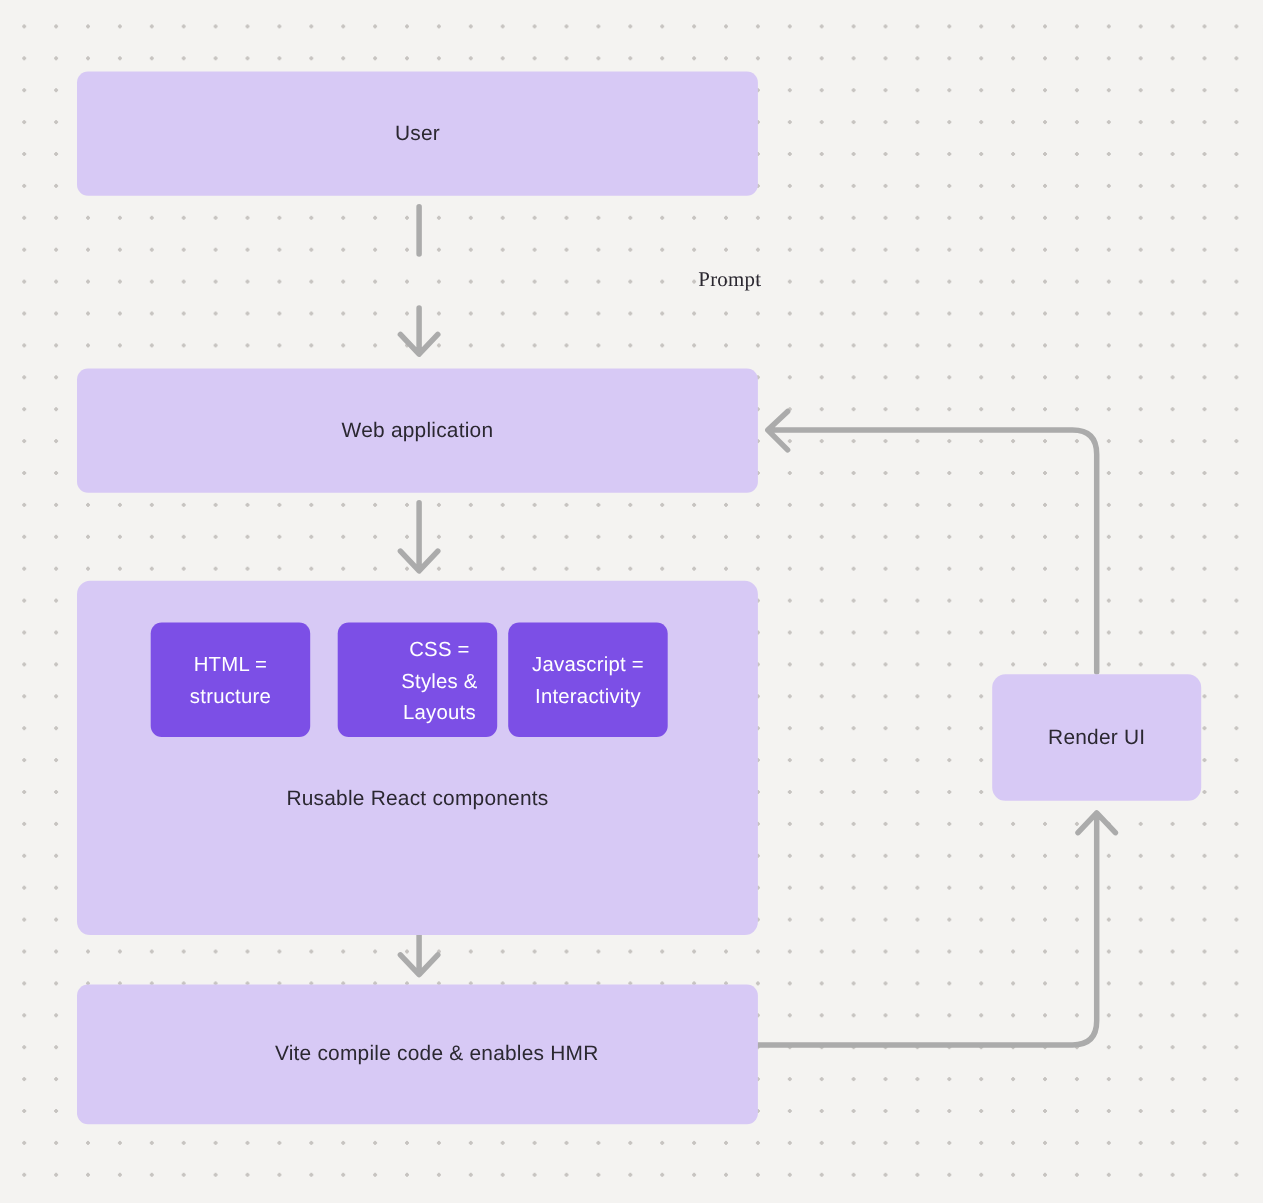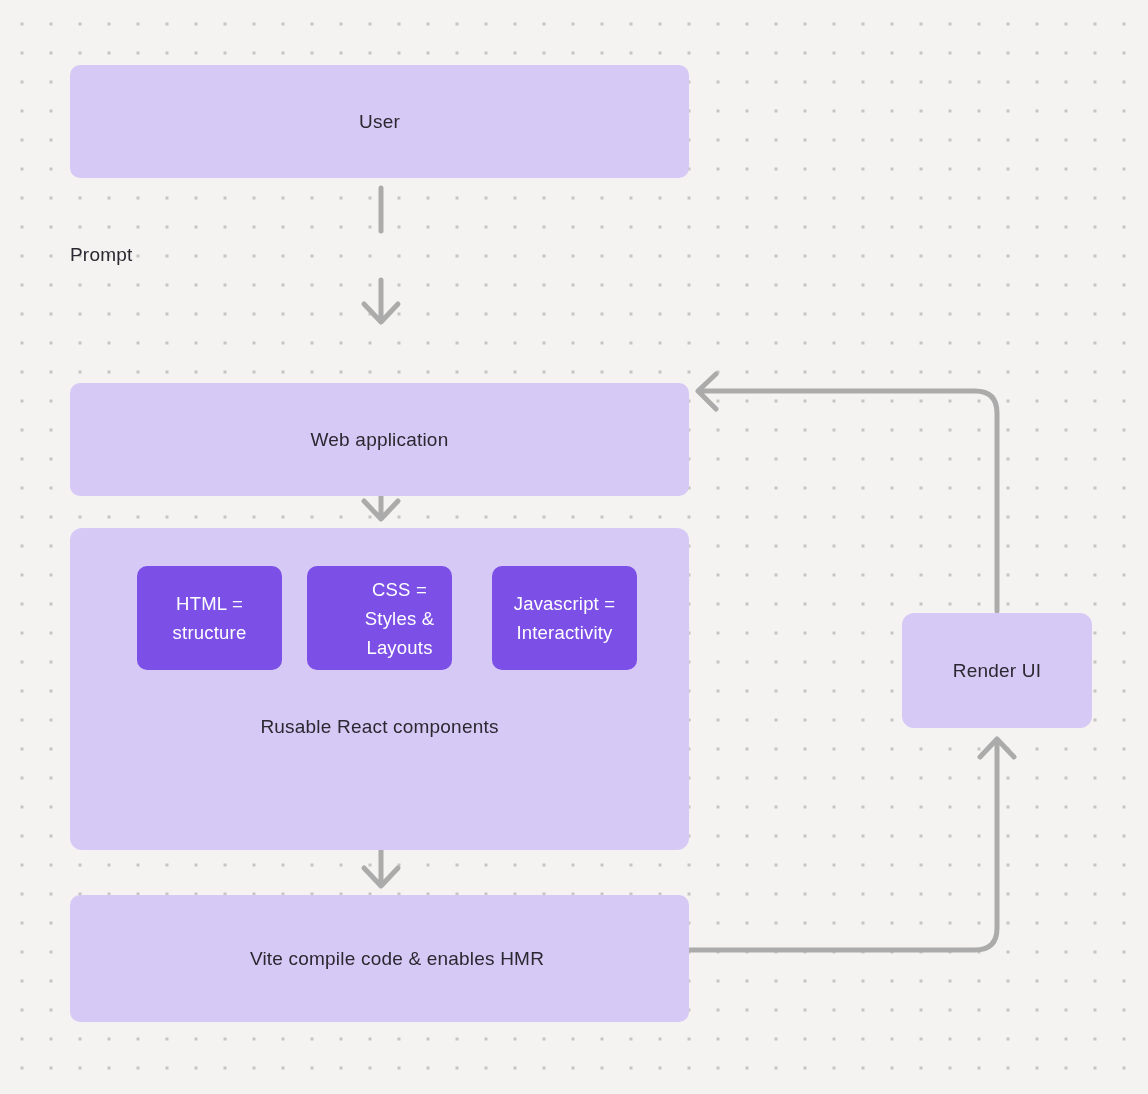--- a/index.html
+++ b/index.html
@@ -31,56 +31,57 @@
     position:absolute;
     background:var(--node-fill);
     border-radius:10px;
     display:flex;align-items:center;justify-content:center;
     color:var(--node-text);
     font-size:19px;
     letter-spacing:.2px;
     text-align:center;
   }
   .node--user{left:70px;top:65px;width:619px;height:113px;}
-  .node--webapp{left:70px;top:335px;width:619px;height:113px;margin-top:48px;}
+  .node--webapp{left:70px;top:335px;width:619px;height:113px;}
   .node--group{left:70px;top:528px;width:619px;height:322px;border-radius:12px;display:block;}
   .node--vite{left:70px;top:895px;width:619px;height:127px;padding-left:35px;}
   .node--render{left:902px;top:613px;width:190px;height:115px;border-radius:12px;}
   .chip{
     position:absolute;
     top:38px;
     width:145px;height:104px;
     background:var(--accent-fill);
     color:var(--accent-text);
     border-radius:10px;
     display:flex;align-items:center;justify-content:center;
     text-align:center;
     font-size:18.5px;
     line-height:29px;
     letter-spacing:.2px;
     padding:0 8px;
   }
   .chip--html{left:67px;}
   .chip--css{left:237px;padding-left:48px;}
-  .chip--js{left:422px;}
+  .chip--js{left:392px;}
   .group-caption{
     position:absolute;
     left:0;right:0;top:188px;
     text-align:center;
     color:var(--node-text);
     font-size:19px;
     letter-spacing:.2px;
   }
   .edge-label{
     position:absolute;
     left:70px;top:244px;width:622px;
-    text-align:left;
+    text-align:right;
     color:var(--node-text);
     font-size:19px;
     letter-spacing:.2px;
+    font-family:Liberation Serif, serif;
   }
   svg.connectors{
     position:absolute;inset:0;
     pointer-events:none;
   }
   svg.connectors path{
     fill:none;
     stroke:var(--connector);
     stroke-width:5;
     stroke-linecap:round;

